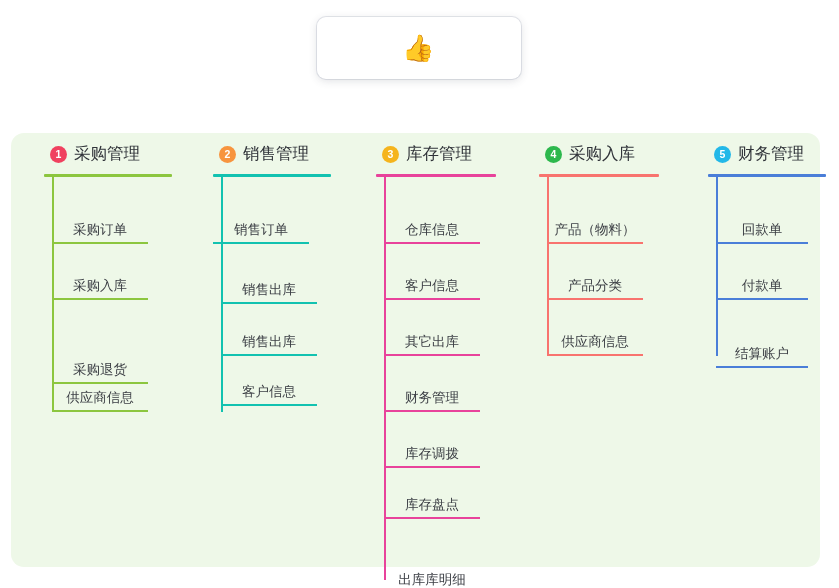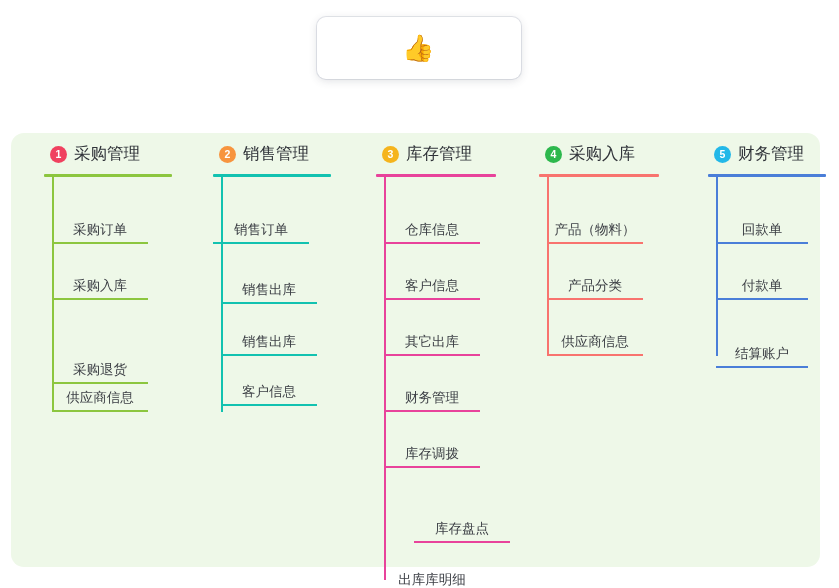--- a/index.html
+++ b/index.html
@@ -152,21 +152,21 @@
           <div class="item-rule" style="background: rgb(232, 67, 155);"></div>
         </div>
         <div class="item" style="left: 26px; width: 96px; top: 223px; height: 56px;">
           <div class="item-label">财务管理</div>
           <div class="item-rule" style="background: rgb(232, 67, 155);"></div>
         </div>
         <div class="item" style="left: 26px; width: 96px; top: 279px; height: 56px;">
           <div class="item-label">库存调拨</div>
           <div class="item-rule" style="background: rgb(232, 67, 155);"></div>
         </div>
-        <div class="item" style="left: 26px; width: 96px; top: 354px; height: 56px; margin-left: 30px;">
+        <div class="item" style="left: 26px; width: 96px; top: 330px; height: 56px;">
           <div class="item-label">库存盘点</div>
           <div class="item-rule" style="background: rgb(232, 67, 155);"></div>
         </div>
         <div class="item" style="left: 26px; width: 96px; top: 405px; height: 56px;">
           <div class="item-label">出库库明细</div>
           <div class="item-rule" style="background: rgb(232, 67, 155);"></div>
         </div>
       </div>
       <div class="col" style="left: 510px; width: 122px;">
         <div class="col-head">

